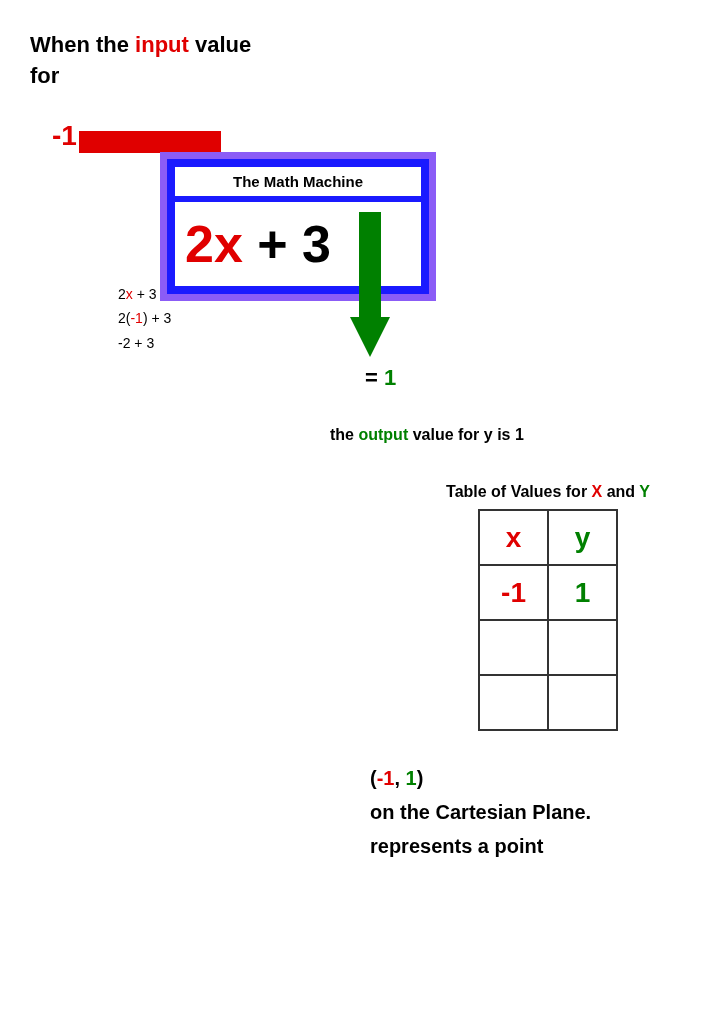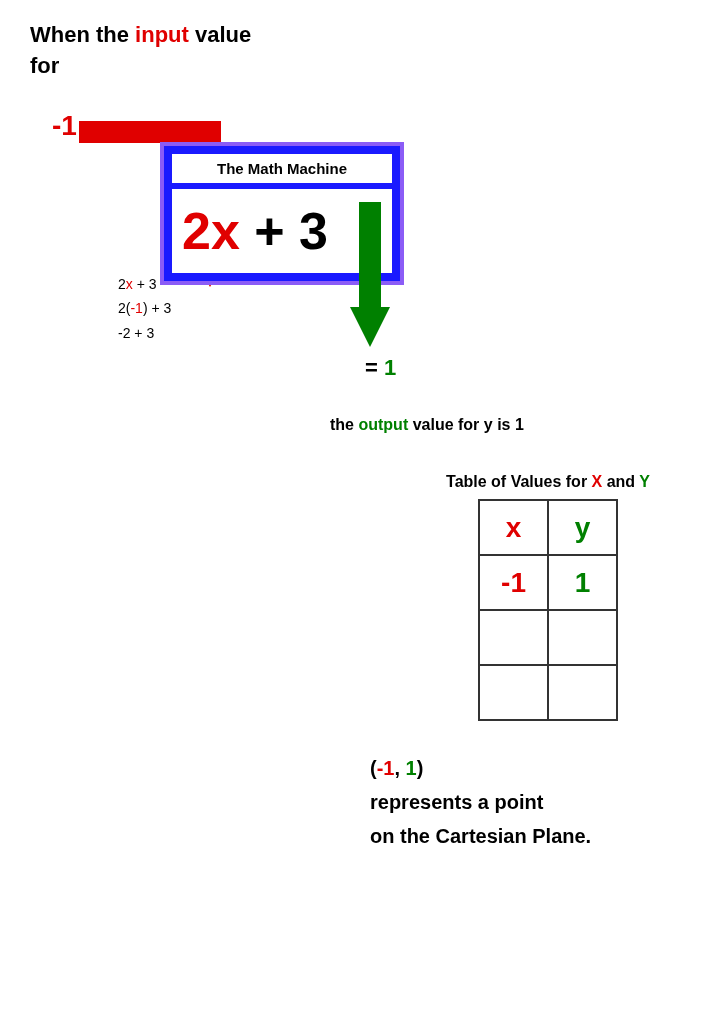--- a/index.html
+++ b/index.html
@@ -18,30 +18,31 @@
       position: relative;
       padding: 20px 30px;
     }
 
     
     .intro-text {
       font-size: 22px;
       font-weight: bold;
       color: #000;
       line-height: 1.4;
+      margin-top: 10px;
     }
     .intro-text .highlight-red {
       color: #e00000;
     }
 
     .machine-box {
       background: #1a1aff;
-      border: 4px solid #8b5cf6;
+      border: 7px solid #8b5cf6;
       padding: 8px;
-      width: 244px;
+      width: 276px;
     }
 
     .machine-title-bar {
       background: #ffffff;
       text-align: center;
       padding: 6px 10px;
       margin-bottom: 6px;
       font-size: 15px;
       font-weight: bold;
       color: #000;
@@ -192,19 +193,19 @@
             <td class="empty-cell"></td>
           </tr>
         </tbody>
       </table>
     </div>
 
     <div class="coordinate-section">
       <div>
         <span>(</span><span class="red">-1</span><span>, </span><span class="green">1</span><span>)</span>
       </div>
+      <div>on the Cartesian Plane.</div>
       <div>represents a point</div>
-      <div>on the Cartesian Plane.</div>
     </div>
 
   </div>
 
 </div>
 
 </body></html>

